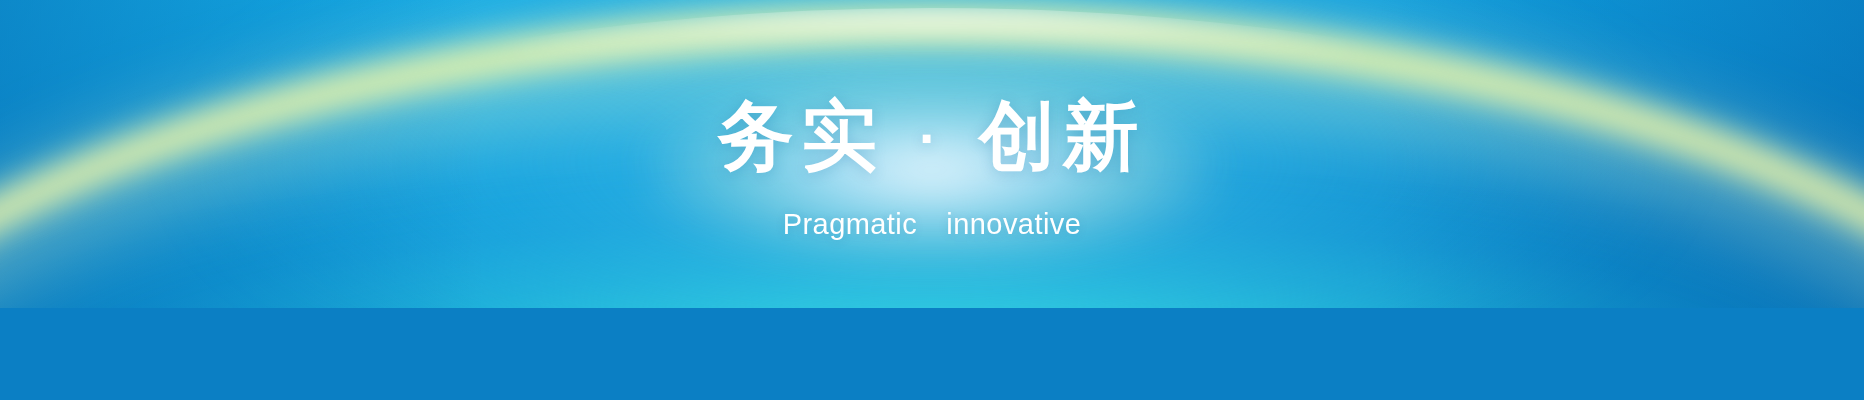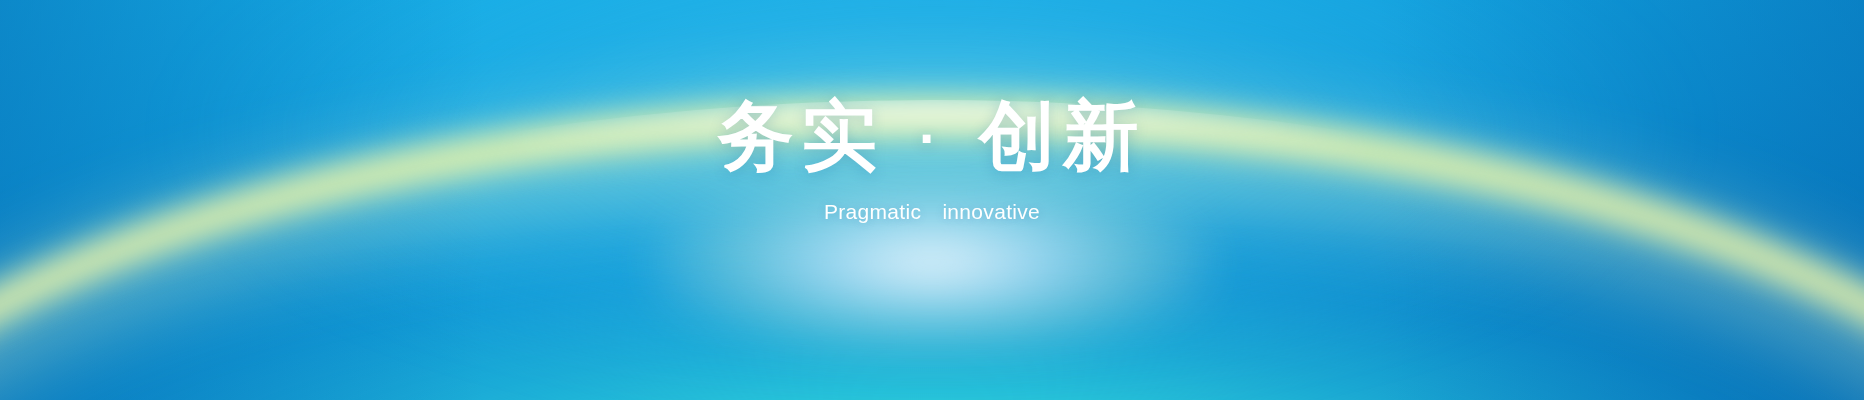--- a/index.html
+++ b/index.html
@@ -7,21 +7,21 @@
     padding: 0;
     background: #0b7fc4;
   }
   body {
     font-family: "Liberation Sans", "DejaVu Sans", sans-serif;
   }
 
   .banner {
     position: relative;
     width: 1864px;
-    height: 400px;
+    height: 308px;
     overflow: hidden;
     background: #c2410c;
   }
 
   
 
   
   .bg-base {
     position: absolute;
     inset: 0;
@@ -168,24 +168,24 @@
   }
 
   .headline .dot-sep {
     display: inline-block;
     padding: 0 0.10em;
     font-size: 0.72em;
     vertical-align: 0.10em;
   }
 
   .subhead {
-    margin: 4px;
+    margin: 12px;
     padding-top: 22px;
     color: #ffffff;
-    font-size: 21px;
+    font-size: 29px;
     font-weight: 400;
     letter-spacing: 0.015em;
     white-space: nowrap;
     text-shadow: 0 1px 10px rgba(4, 88, 150, 0.20);
   }
 
   .subhead .gap {
     display: inline-block;
     width: 0.42em;
   }

